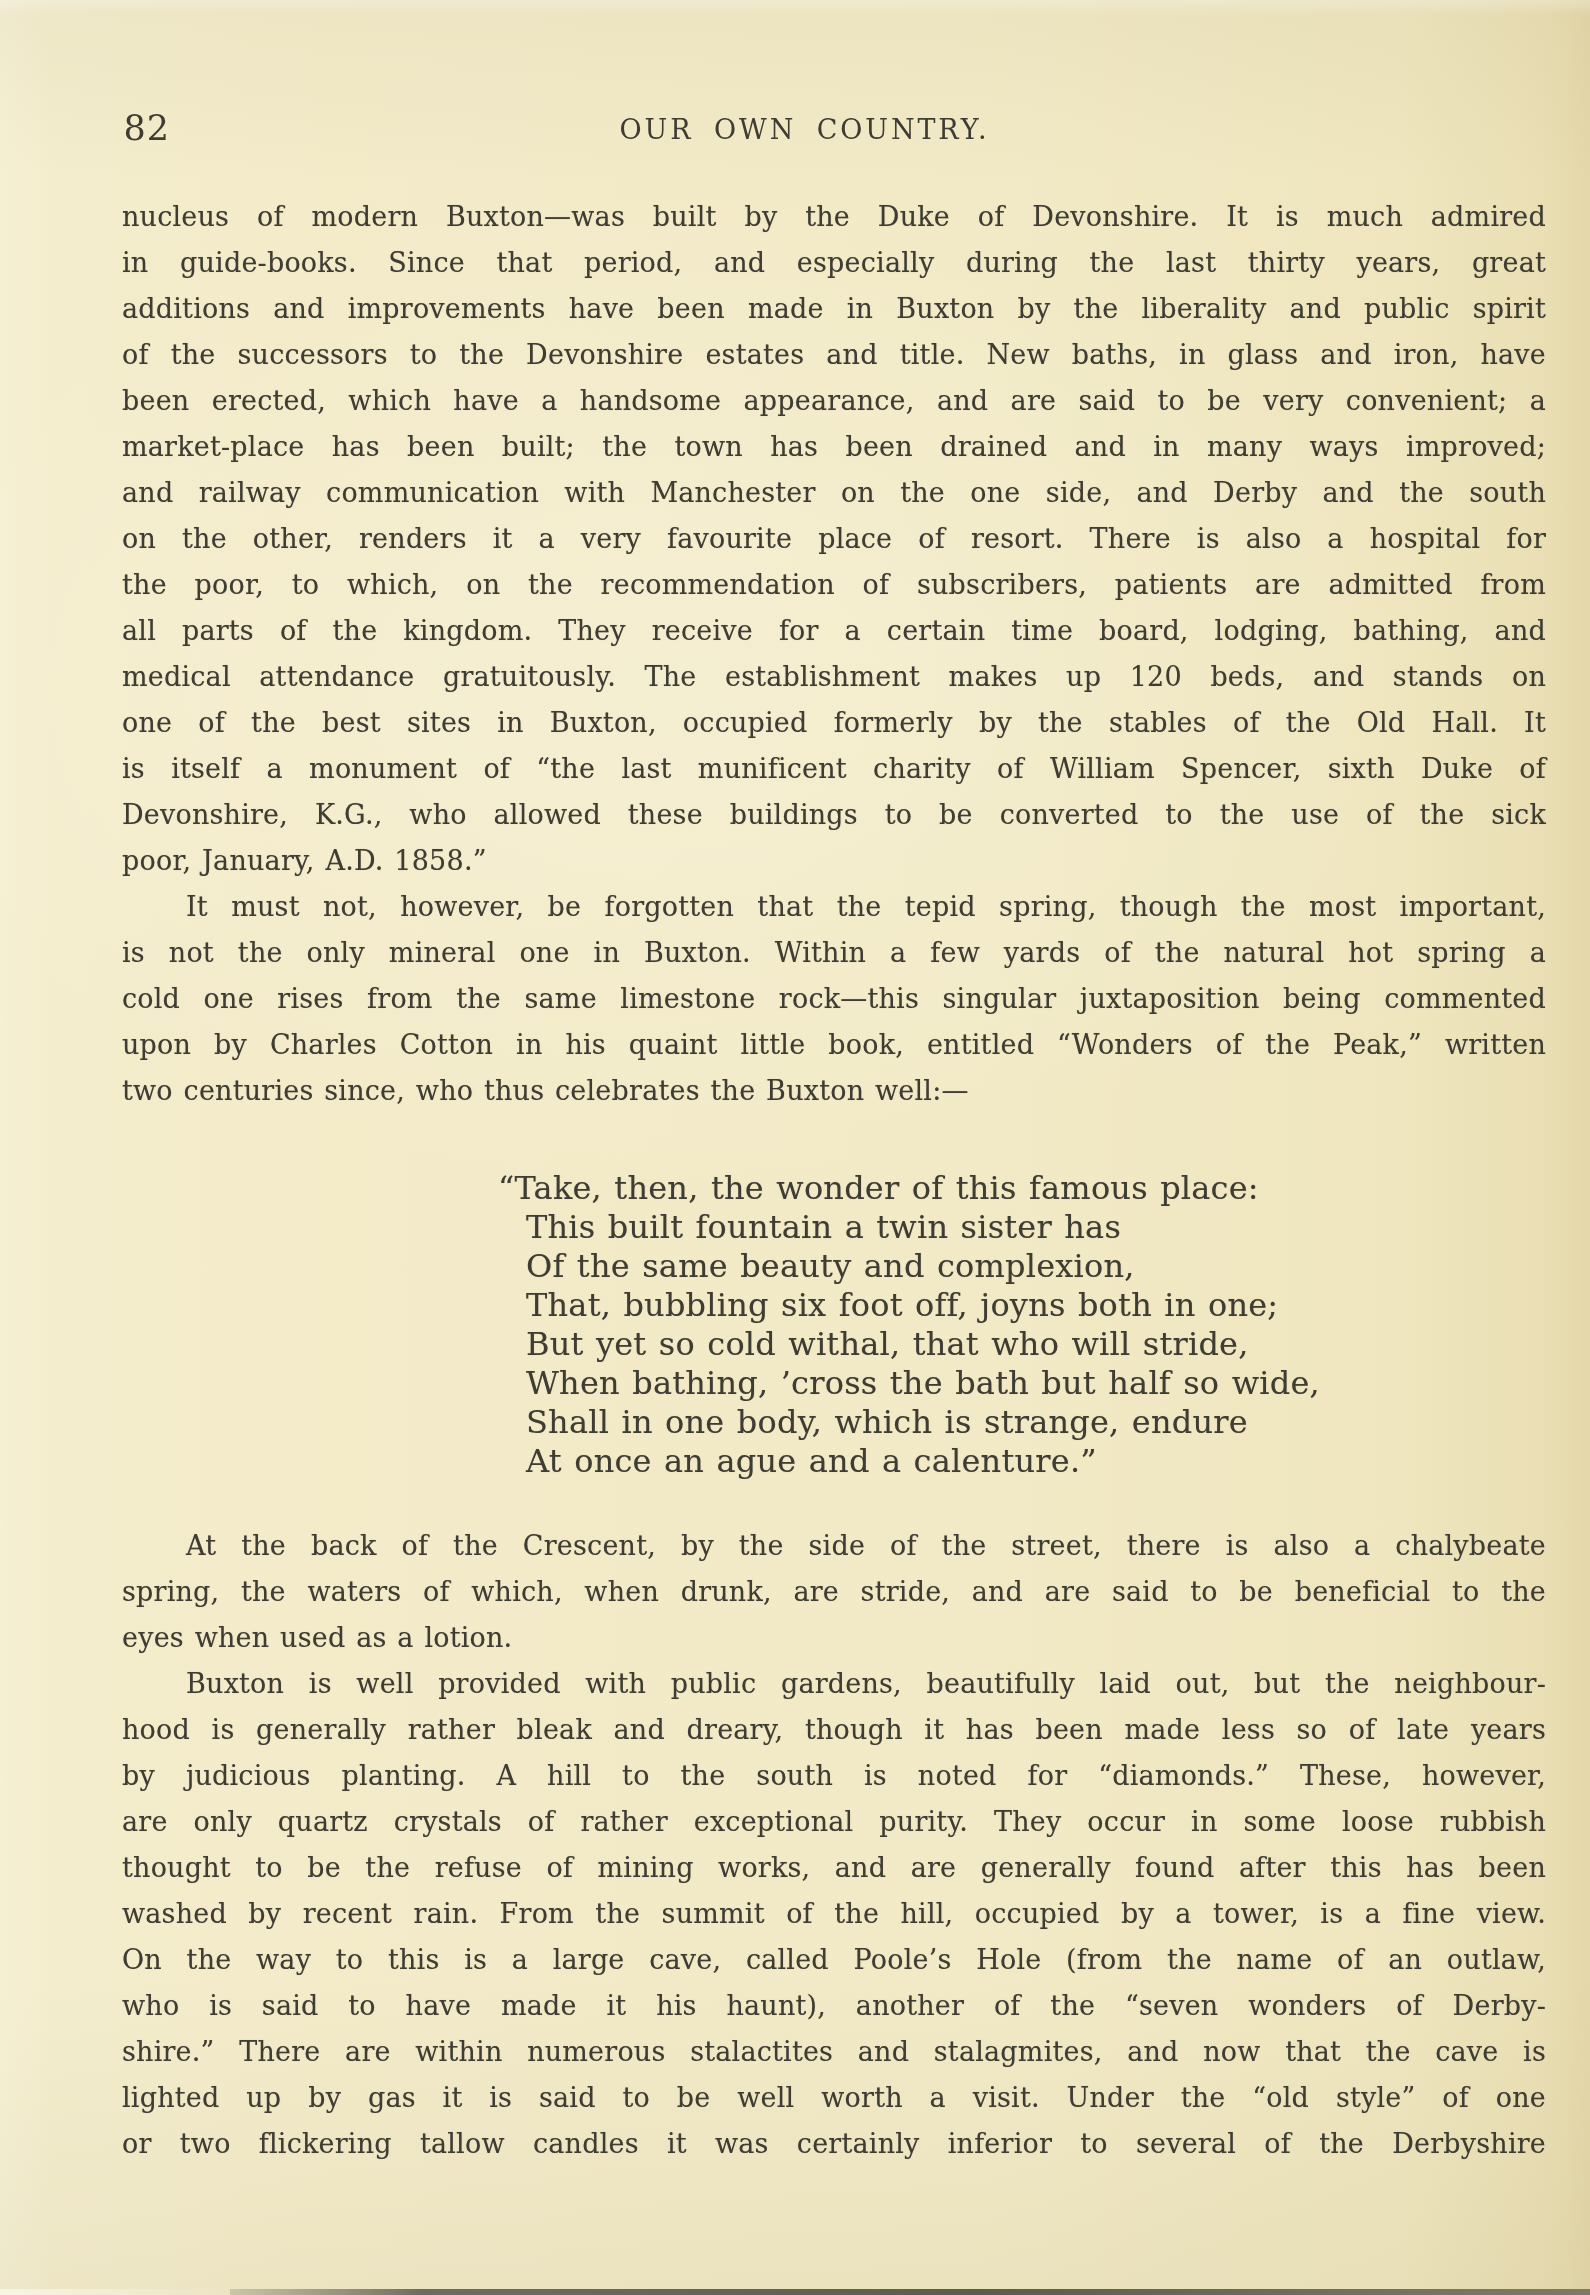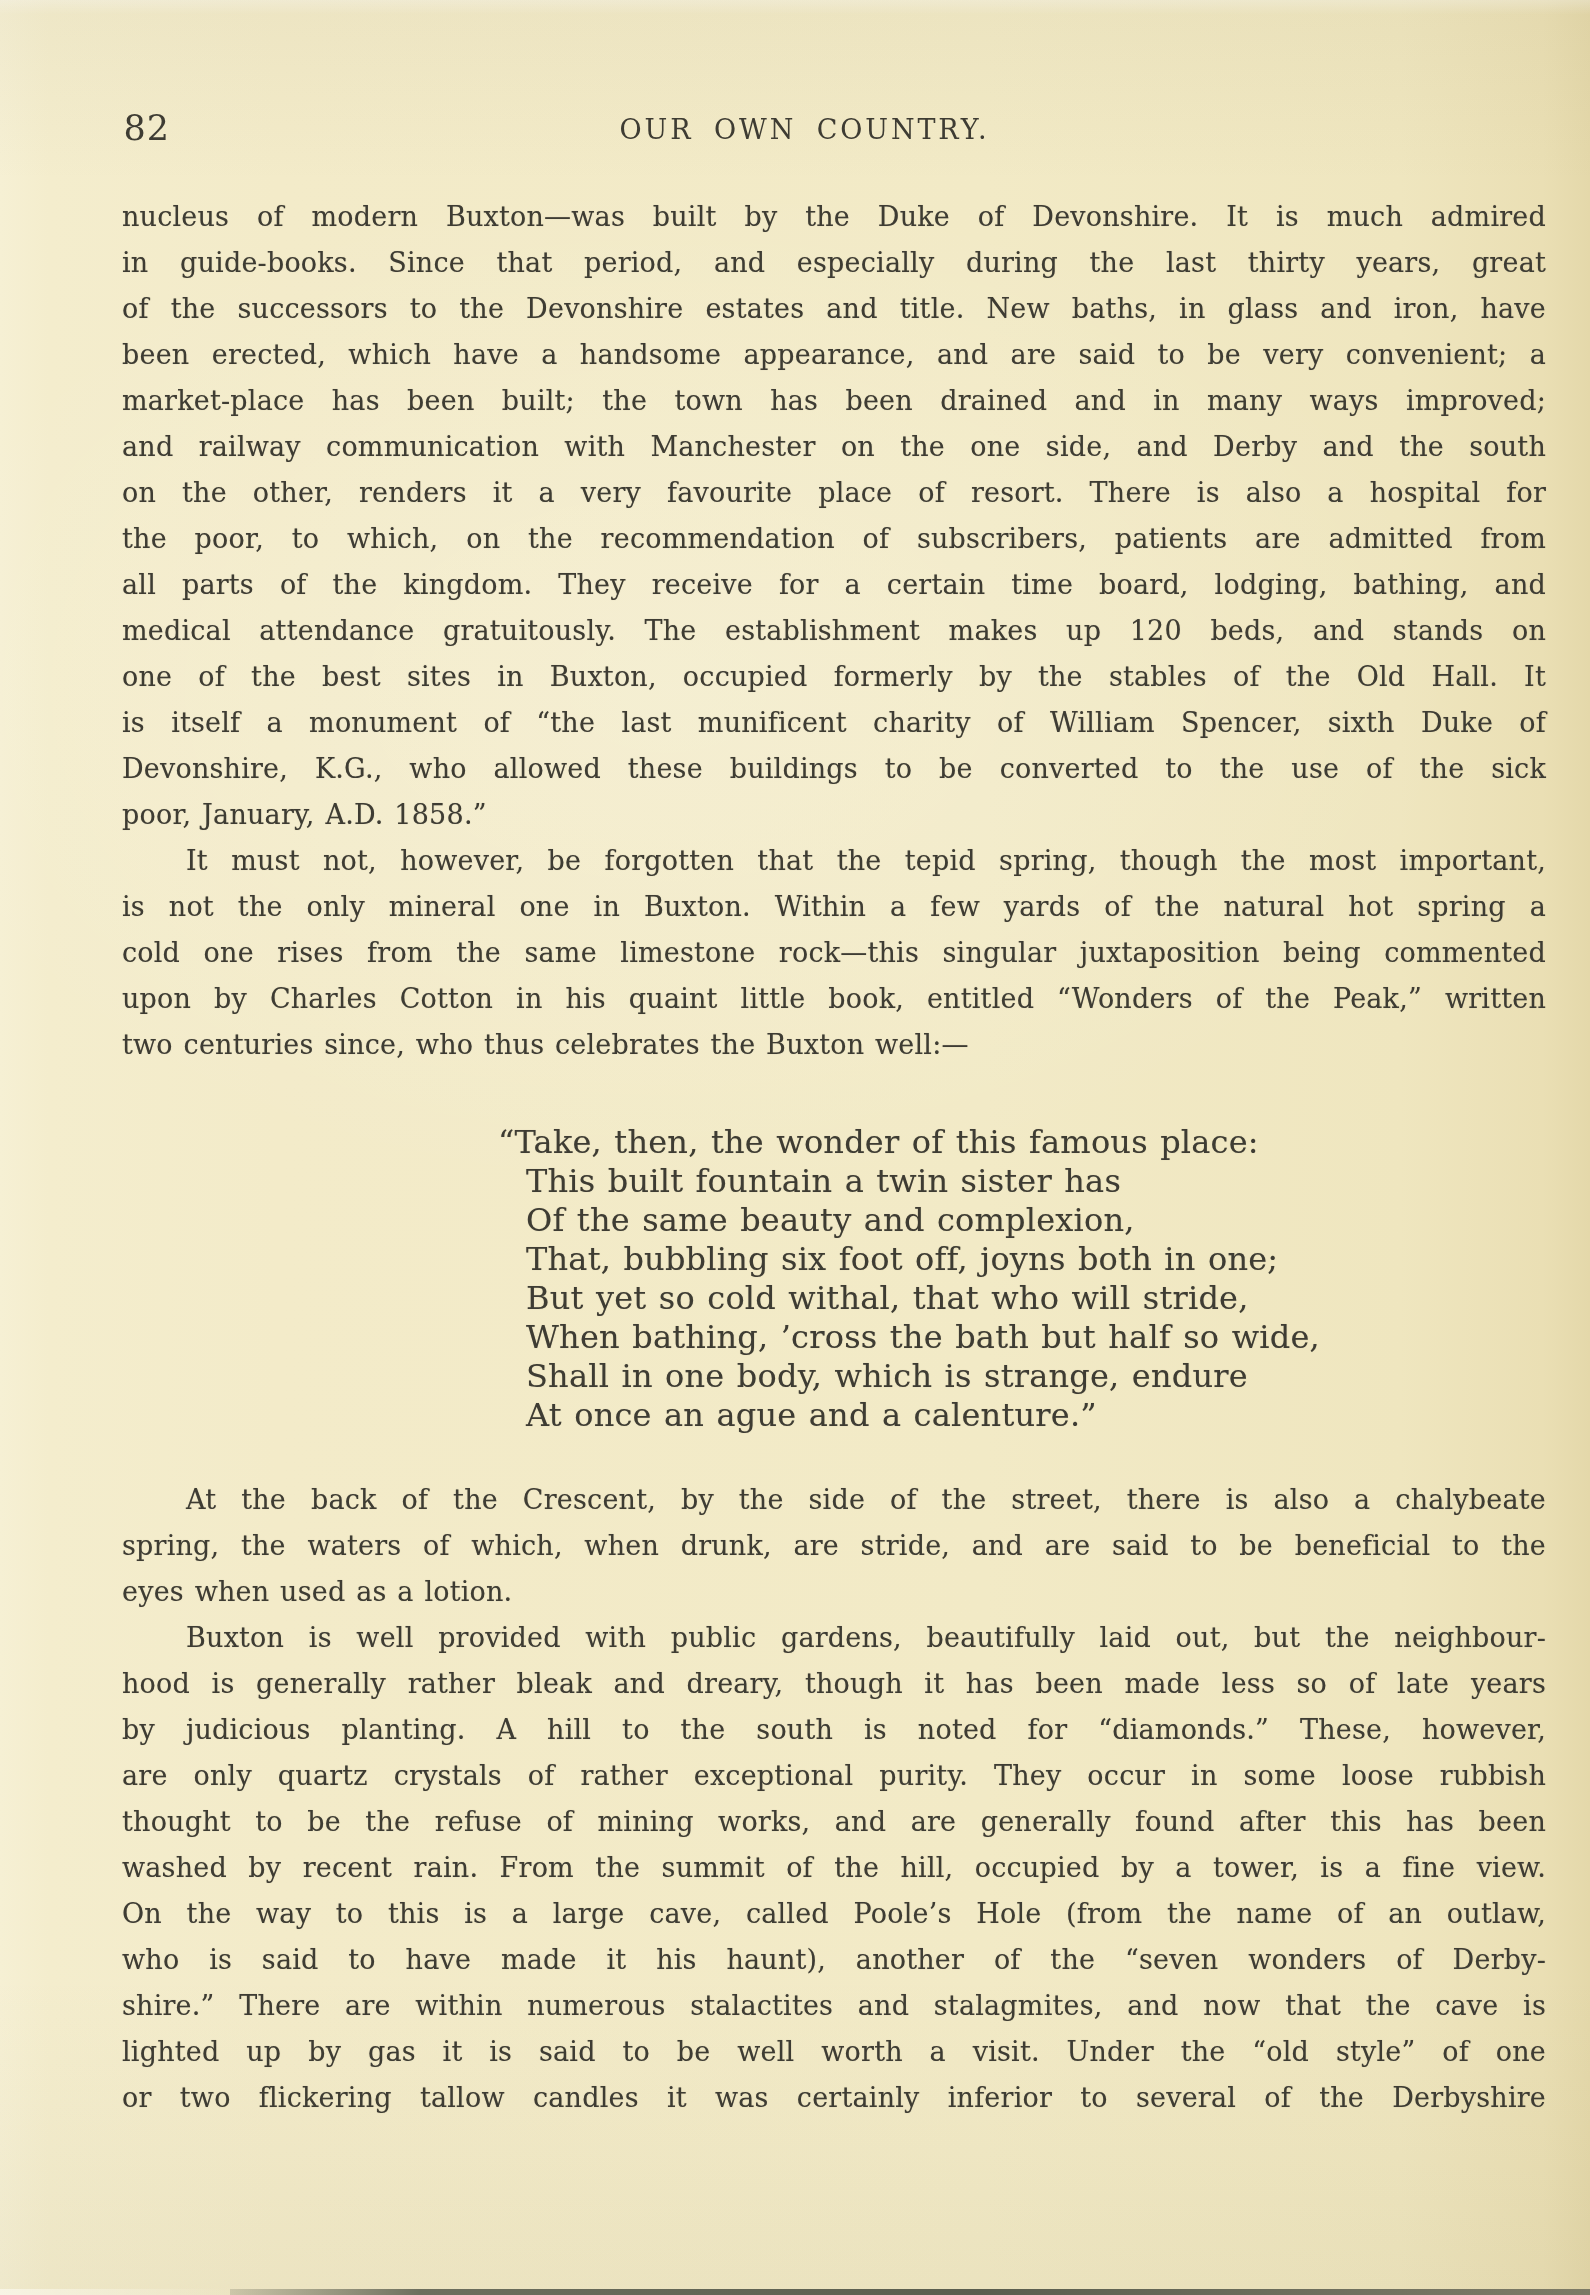--- a/index.html
+++ b/index.html
@@ -115,20 +115,21 @@
 
   <div class="header">
     <div class="page-number">82</div>
     <div class="running-title">OUR OWN COUNTRY.</div>
   </div>
 
   <div class="body-text" id="body-text">
       <div class="paragraph">
         <div class="line">nucleus of modern Buxton—was built by the Duke of Devonshire.  It is much admired</div>
         <div class="line">in guide-books.  Since that period, and especially during the last thirty years, great</div>
+        <div class="line">additions and improvements have been made in Buxton by the liberality and public spirit</div>
         <div class="line">of the successors to the Devonshire estates and title.  New baths, in glass and iron, have</div>
         <div class="line">been erected, which have a handsome appearance, and are said to be very convenient; a</div>
         <div class="line">market-place has been built; the town has been drained and in many ways improved;</div>
         <div class="line">and railway communication with Manchester on the one side, and Derby and the south</div>
         <div class="line">on the other, renders it a very favourite place of resort.  There is also a hospital for</div>
         <div class="line">the poor, to which, on the recommendation of subscribers, patients are admitted from</div>
         <div class="line">all parts of the kingdom.  They receive for a certain time board, lodging, bathing, and</div>
         <div class="line">medical attendance gratuitously.  The establishment makes up 120 beds, and stands on</div>
         <div class="line">one of the best sites in Buxton, occupied formerly by the stables of the Old Hall.  It</div>
         <div class="line">is itself a monument of “the last munificent charity of William Spencer, sixth Duke of</div>

